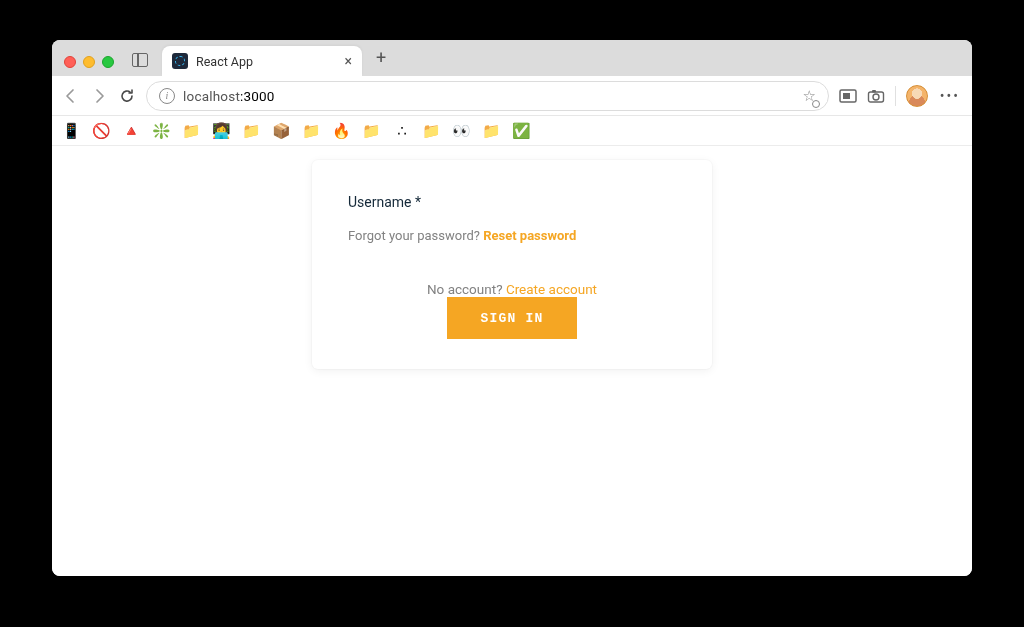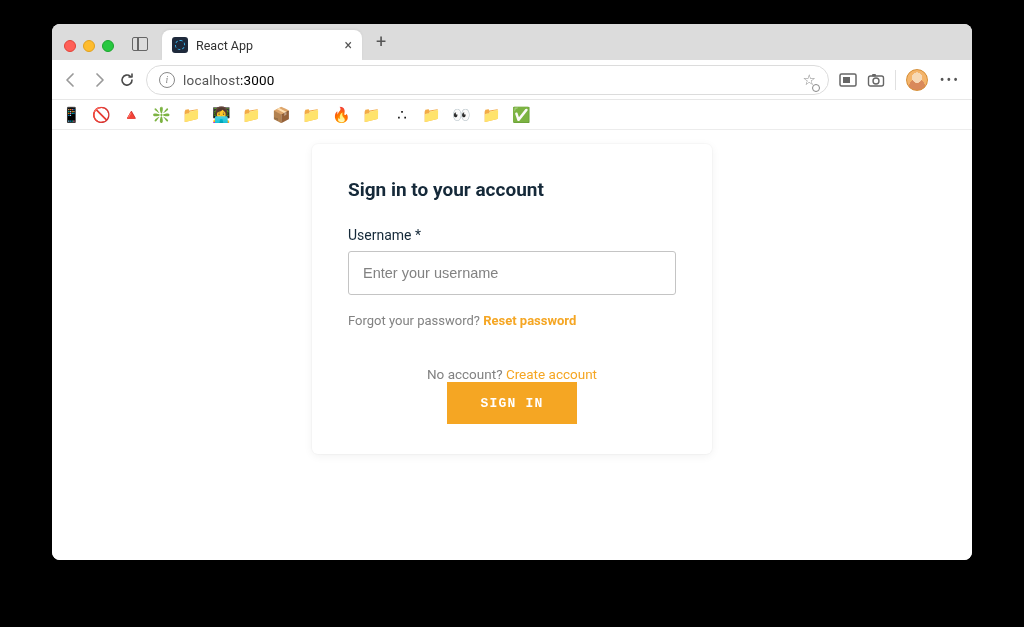--- a/index.html
+++ b/index.html
@@ -1,19 +1,19 @@
 <!DOCTYPE html>
 <html><head>
 <meta charset="utf-8">
 <style>
   * { box-sizing: border-box; margin: 0; padding: 0; }
   html, body { width: 1024px; height: 627px; background: #000; font-family: -apple-system, BlinkMacSystemFont, "Segoe UI", Roboto, Helvetica, Arial, sans-serif; }
   .stage { position: relative; width: 1024px; height: 627px; }
   .browser {
-    position: absolute; left: 52px; top: 24px; width: 920px; height: 536px;
+    position: absolute; left: 52px; top: 40px; width: 920px; height: 536px;
     background: #fff; border-radius: 8px; overflow: hidden;
     box-shadow: 0 20px 50px rgba(0,0,0,.45);
     display: flex; flex-direction: column;
   }
 
   
   .tabstrip {
     height: 36px; background: #dcdcdc; display: flex; align-items: flex-end;
     padding: 0 8px; gap: 8px;
   }
@@ -183,25 +183,23 @@
       <span class="bm">📁</span>
       <span class="bm">∴</span>
       <span class="bm">📁</span>
       <span class="bm">👀</span>
       <span class="bm">📁</span>
       <span class="bm">✅</span>
     </div>
 
     <div class="viewport">
       <div class="card">
-        <h1>Sign in to your account</h1>
 
         <div class="field-group">
           <div class="field-label">Username *</div>
-          <input class="field-input" type="text" placeholder="Enter your username" style="">
         </div>
 
 
         <div class="forgot-row">
           <span>Forgot your password? </span><a href="#">Reset password</a>
         </div>
 
         <div class="footer-row">
           <div class="no-account">
             <span>No account? </span><a href="#">Create account</a>

